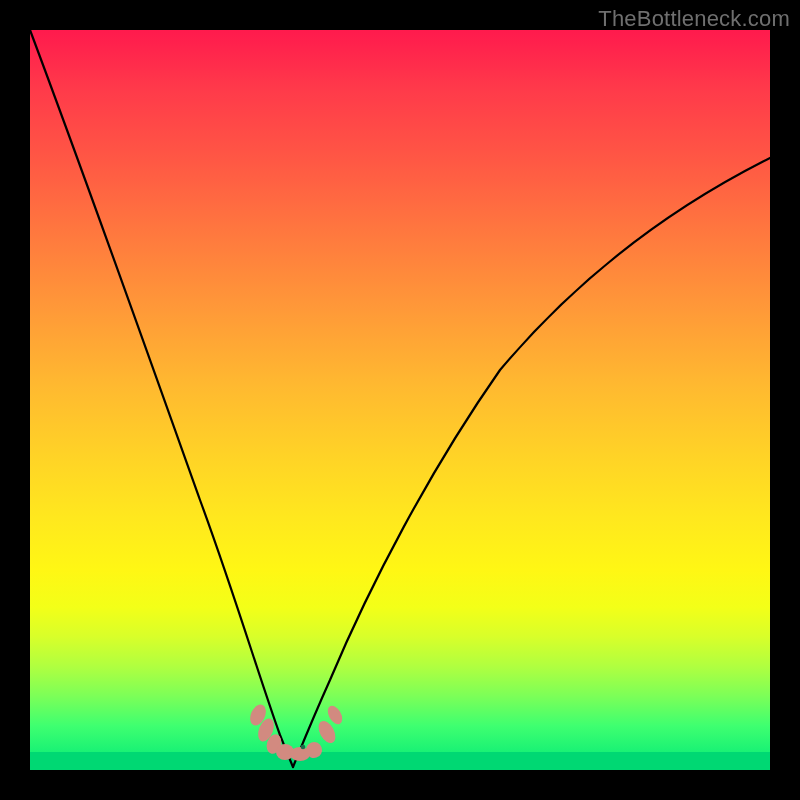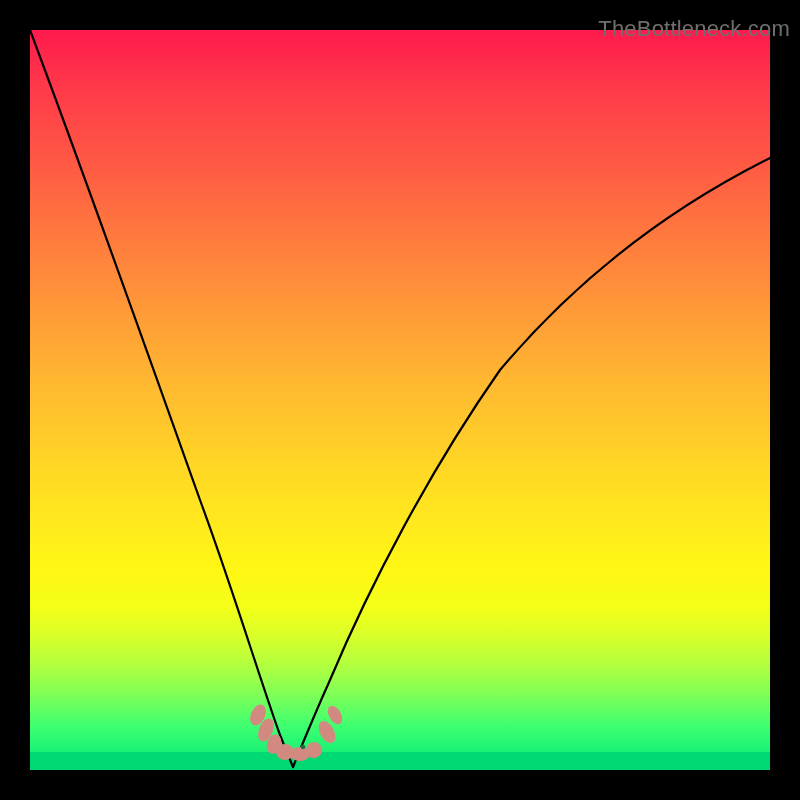--- a/index.html
+++ b/index.html
@@ -29,21 +29,21 @@
       #fff714 73%,
       #f3ff18 78%,
       #d8ff2a 82%,
       #b0ff40 86%,
       #7cff58 90%,
       #3fff70 94%,
       #00e878 100%);
   }
   .attrib {
     position: absolute;
-    top: 16px;
+    top: 6px;
     right: 10px;
     color: #6f6f6f;
     font-size: 22px;
     font-weight: 500;
     letter-spacing: 0.2px;
     user-select: none;
   }
   svg.curves {
     position: absolute;
     left: 30px;

